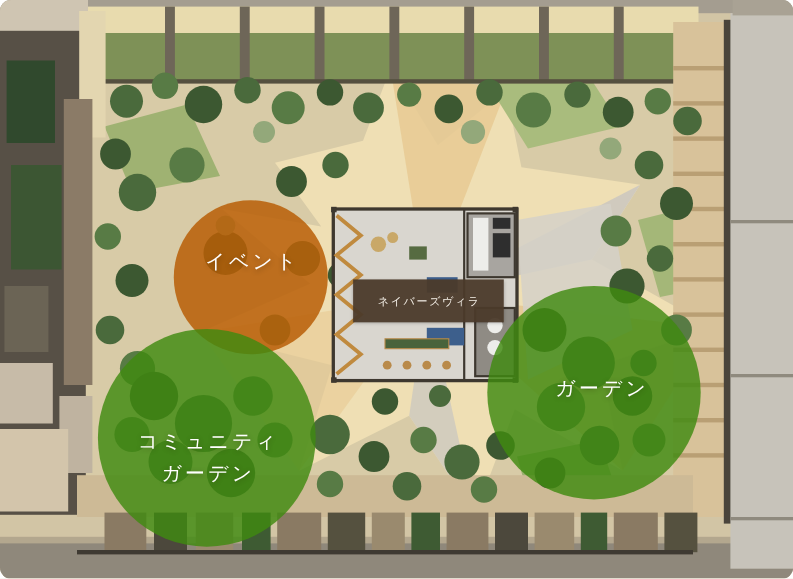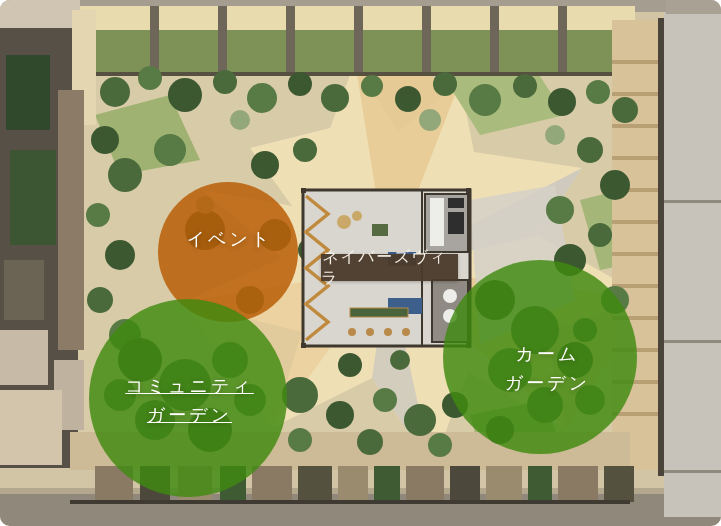--- a/index.html
+++ b/index.html
@@ -4,23 +4,23 @@
 <style>
   html,body{margin:0;padding:0;background:#ffffff;}
   body{font-family:"DejaVu Sans","Liberation Sans",sans-serif;}
   .stage{position:relative;width:721px;height:526px;margin:0;}
   .plan{position:absolute;left:0;top:0;width:721px;height:526px;border-radius:10px;overflow:hidden;background:#D2C5A5;}
   .plan svg{display:block;width:721px;height:526px;}
   .zone-label{position:absolute;color:#ffffff;text-align:center;font-size:18px;line-height:29px;
     letter-spacing:3px;text-indent:3px;font-weight:500;z-index:3;
     text-shadow:0 1px 5px rgba(40,30,10,.35);}
   .zone-label .line{display:block;}
-  .villa-label{position:absolute;left:321px;top:254px;width:137px;height:27px;z-index:4;
+  .villa-label{position:absolute;left:321px;top:254px;width:137px;height:39px;z-index:4;
     background:rgba(75,58,42,.95);color:#F5F0E8;display:flex;align-items:center;justify-content:center;
-    font-size:16px;letter-spacing:1.5px;text-indent:1.5px;box-shadow:0 1px 3px rgba(0,0,0,.25);}
+    font-size:10px;letter-spacing:1.5px;text-indent:1.5px;box-shadow:0 1px 3px rgba(0,0,0,.25);}
   .compass{position:absolute;left:578px;top:465px;width:36px;height:44px;z-index:3;}
 </style>
 </head>
 <body>
 
 <div class="stage">
   <div class="plan">
     <svg viewBox="0 0 721 526">
 
       <g>
@@ -210,26 +210,25 @@
       <g>
         <circle cx="228" cy="252" r="70" fill="#B85E06" fill-opacity="0.85"></circle>
         <circle cx="188" cy="398" r="99" fill="#3F8A10" fill-opacity="0.82"></circle>
         <circle cx="540" cy="357" r="97" fill="#3F8A10" fill-opacity="0.82"></circle>
       </g>
     </svg>
 
     <div class="zone-label" style="left:128px;top:224px;width:200px;">
       <span class="line">イベント</span>
     </div>
-    <div class="zone-label" style="left:88px;top:371px;width:200px;text-decoration:underline;">
+    <div class="zone-label" style="left:88px;top:387px;width:200px;">
       <span class="line">コミュニティ</span>
       <span class="line">ガーデン</span>
     </div>
     <div class="zone-label" style="left:446px;top:339px;width:200px;">
-      <span class="line">カーム</span>
       <span class="line">ガーデン</span>
     </div>
 
     <div class="villa-label">
       <span>ネイバーズヴィラ</span>
     </div>
 
     <div class="compass">
       <svg viewBox="0 0 36 44" width="36" height="44">
         <g fill="#EDE5CB" stroke="#7A725C" stroke-width="0.6">

